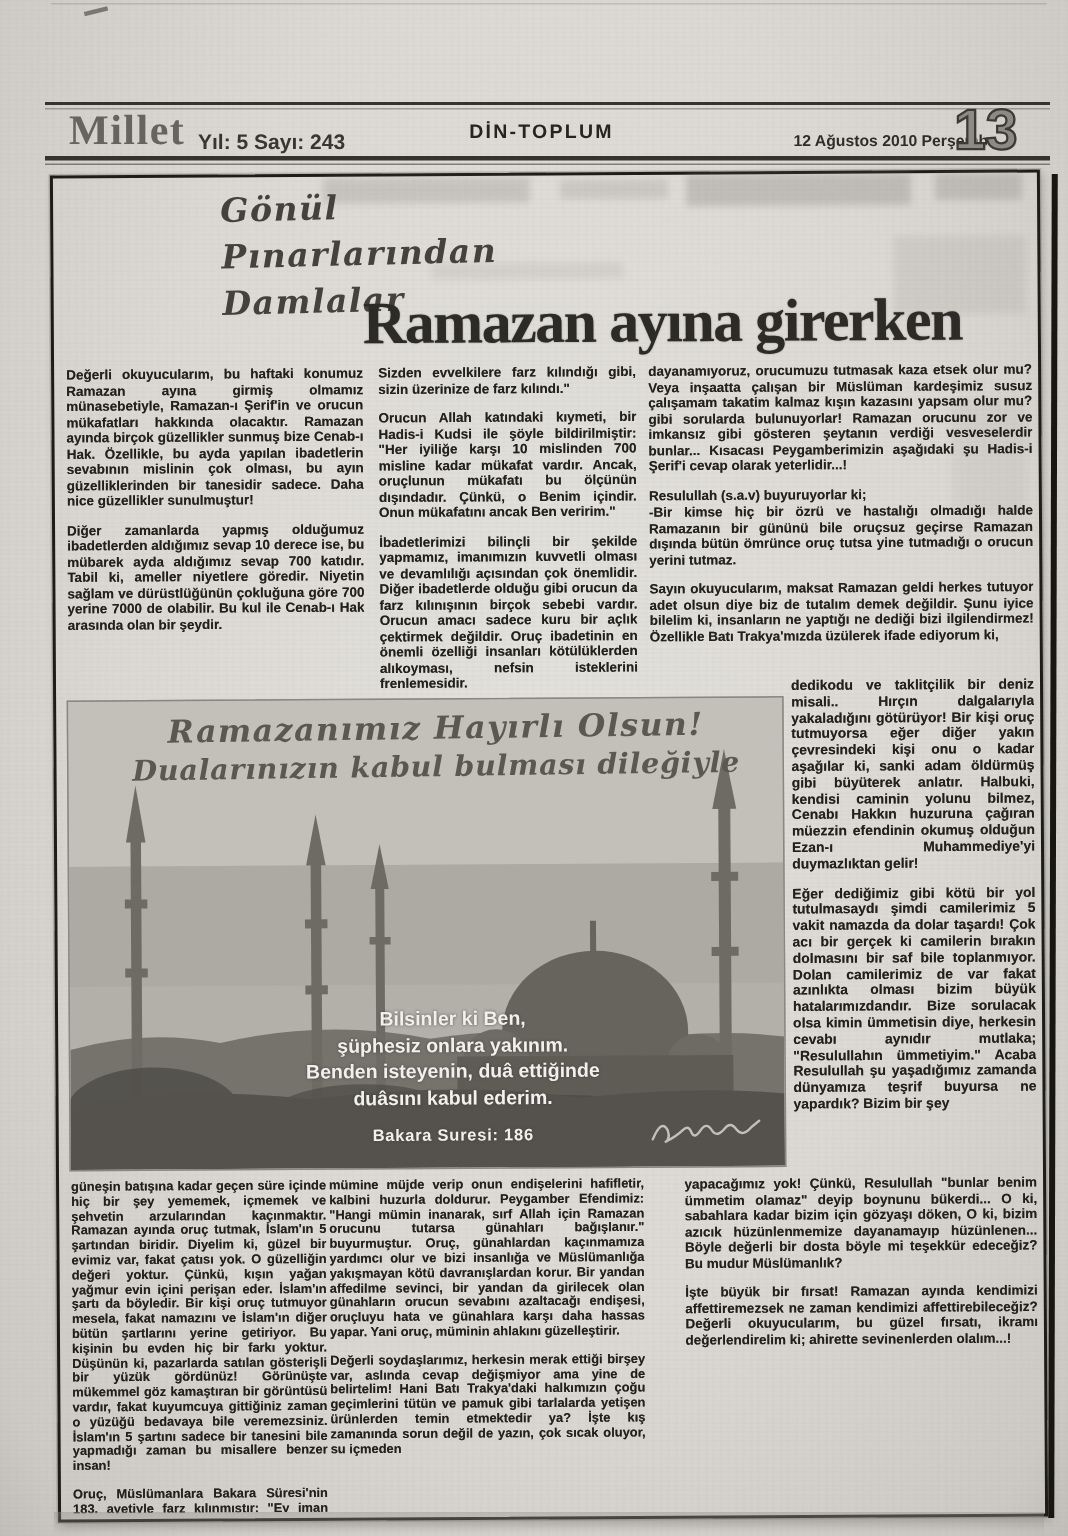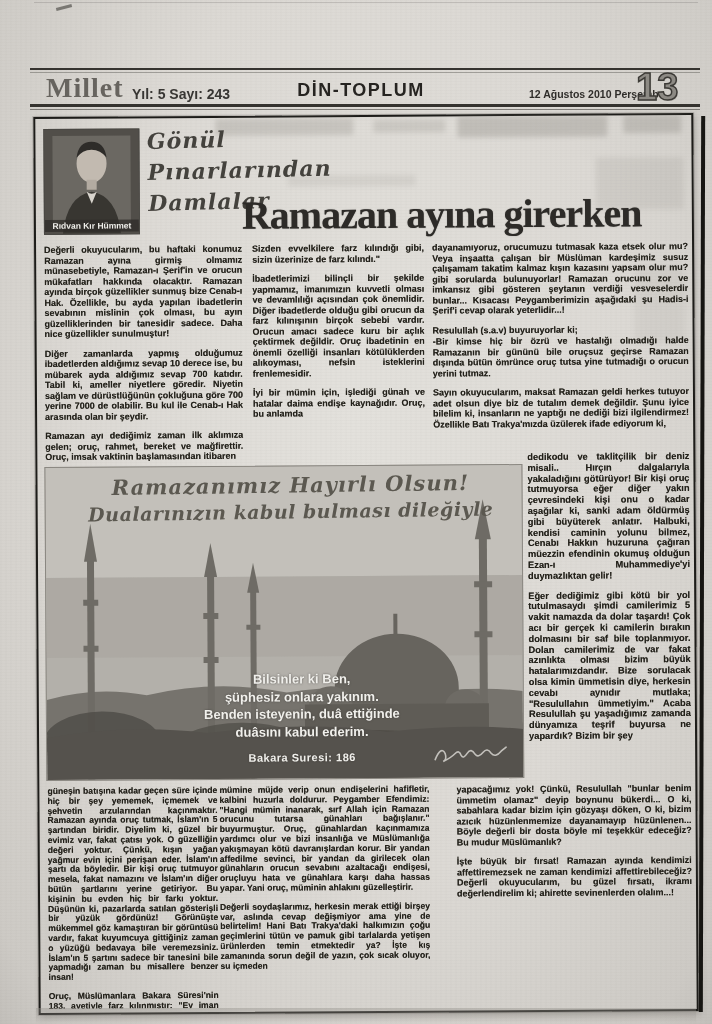--- a/index.html
+++ b/index.html
@@ -9,21 +9,21 @@
     font-family:"Liberation Sans", sans-serif;color:#201e1c;}
   .scan-noise{position:absolute;inset:0;pointer-events:none;opacity:.5;
     background:repeating-linear-gradient(0deg, rgba(120,117,112,.05) 0 1px, rgba(0,0,0,0) 1px 3px),
                repeating-linear-gradient(90deg, rgba(140,137,130,.04) 0 2px, rgba(0,0,0,0) 2px 5px);}
   
   .rule{position:absolute;background:#35332f;}
   .masthead-name{position:absolute;left:46px;top:72px;font-family:"Liberation Serif",serif;
     font-size:28px;font-weight:700;color:#67645f;letter-spacing:1px;}
   .issue{position:absolute;left:132px;top:86px;font-size:14px;font-weight:700;color:#383633;}
   .section{position:absolute;left:276px;top:80px;width:170px;text-align:center;
-    font-size:18px;font-weight:700;letter-spacing:1.5px;color:#262421;}
+    font-size:13px;font-weight:700;letter-spacing:1.5px;color:#262421;}
   .date{position:absolute;left:529px;top:88px;font-size:10.5px;font-weight:700;color:#2f2d2a;}
   .pageno{position:absolute;left:636px;top:66px;font-size:38px;font-weight:700;color:#8d8a84;
     -webkit-text-stroke:1.5px #3c3a36;text-shadow:1px 1px 0 #b9b6b0;}
   
   .frame{position:absolute;left:36px;top:115px;width:656px;height:894px;
     border:2.5px solid #1d1c19;transform:rotate(-0.35deg);transform-origin:50% 50%;
     box-shadow:0 0 0 1px rgba(90,88,82,.25), 2px 3px 6px rgba(70,68,63,.25);}
   .ghost{position:absolute;background:#807d76;filter:blur(2.5px);border-radius:2px;pointer-events:none;}
   
   .photo{position:absolute;left:8px;top:10px;width:94px;height:104px;border:1px solid #4a4844;
@@ -84,48 +84,36 @@
   <div class="frame">
 
     <div class="ghost" style="left:180px;top:1px;width:138px;height:17px;opacity:.24;"></div>
     <div class="ghost" style="left:338px;top:3px;width:72px;height:13px;opacity:.2;"></div>
     <div class="ghost" style="left:422px;top:0px;width:150px;height:21px;opacity:.3;"></div>
     <div class="ghost" style="left:588px;top:0px;width:58px;height:18px;opacity:.28;"></div>
     <div class="ghost" style="left:560px;top:42px;width:88px;height:52px;opacity:.13;"></div>
     <div class="ghost" style="left:252px;top:58px;width:128px;height:11px;opacity:.12;"></div>
     <div class="ghost" style="left:598px;top:150px;width:50px;height:78px;opacity:.08;"></div>
 
-    <div class="photo">
-      <svg width="94" height="104" viewBox="0 0 94 104">
-        <rect x="0" y="0" width="94" height="104" fill="#514e49"></rect>
-        <rect x="8" y="6" width="78" height="92" fill="#6b6862"></rect>
-        <ellipse cx="47" cy="34" rx="15" ry="19" fill="#c2bab0"></ellipse>
-        <path d="M32 28 Q34 12 47 12 Q60 12 62 28 Q56 20 47 20 Q38 20 32 28 Z" fill="#2e2c29"></path>
-        <rect x="42" y="50" width="10" height="10" fill="#b3aba1"></rect>
-        <path d="M18 104 Q22 66 47 62 Q72 66 76 104 Z" fill="#383631"></path>
-        <path d="M42 62 L47 74 L52 62 Q47 66 42 62 Z" fill="#d8d4cd"></path>
-      </svg>
-      <div class="photo-caption">Rıdvan Kır Hümmet</div>
-    </div>
 
     <div class="script-title">
       <div>Gönül</div>
       <div>Pınarlarından</div>
       <div>Damlalar</div>
     </div>
 
     <div class="headline">Ramazan ayına girerken</div>
 
     <div class="col" style="left:8px;top:126px;width:198px;height:224px;">
       <p>Değerli okuyucularım, bu haftaki konumuz Ramazan ayına girmiş olmamız münasebetiyle, Ramazan-ı Şerif'in ve orucun mükafatları hakkında olacaktır. Ramazan ayında birçok güzellikler sunmuş bize Cenab-ı Hak. Özellikle, bu ayda yapılan ibadetlerin sevabının mislinin çok olması, bu ayın güzelliklerinden bir tanesidir sadece. Daha nice güzellikler sunulmuştur!</p>
       <p>Diğer zamanlarda yapmış olduğumuz ibadetlerden aldığımız sevap 10 derece ise, bu mübarek ayda aldığımız sevap 700 katıdır. Tabil ki, ameller niyetlere göredir. Niyetin sağlam ve dürüstlüğünün çokluğuna göre 700 yerine 7000 de olabilir. Bu kul ile Cenab-ı Hak arasında olan bir şeydir.</p>
-      <p>Ramazan ayı dediğimiz zaman ilk aklımıza gelen; oruç, rahmet, bereket ve mağfirettir. Oruç, imsak vaktinin başlamasından itibaren</p>
     </div>
     <div class="col" style="left:216px;top:126px;width:172px;height:226px;">
       <p>Sizden evvelkilere farz kılındığı gibi, sizin üzerinize de farz kılındı."</p>
+      <p>Orucun Allah katındaki kıymeti, bir Hadis-i Kudsi ile şöyle bildirilmiştir: "Her iyiliğe karşı 10 mislinden 700 misline kadar mükafat vardır. Ancak, oruçlunun mükafatı bu ölçünün dışındadır. Çünkü, o Benim içindir. Onun mükafatını ancak Ben veririm."</p>
       <p>İbadetlerimizi bilinçli bir şekilde yapmamız, imanımızın kuvvetli olması ve devamlılığı açısından çok önemlidir. Diğer ibadetlerde olduğu gibi orucun da farz kılınışının birçok sebebi vardır. Orucun amacı sadece kuru bir açlık çektirmek değildir. Oruç ibadetinin en önemli özelliği insanları kötülüklerden alıkoyması, nefsin isteklerini frenlemesidir.</p>
       <p>İyi bir mümin için, işlediği günah ve hatalar daima endişe kaynağıdır. Oruç, bu anlamda</p>
     </div>
     <div class="col" style="left:396px;top:126px;width:256px;height:208px;">
       <p>dayanamıyoruz, orucumuzu tutmasak kaza etsek olur mu? Veya inşaatta çalışan bir Müslüman kardeşimiz susuz çalışamam takatim kalmaz kışın kazasını yapsam olur mu?  gibi sorularda bulunuyorlar! Ramazan orucunu zor ve imkansız gibi gösteren şeytanın verdiği vesveselerdir bunlar... Kısacası Peygamberimizin aşağıdaki şu Hadis-i Şerif'i cevap olarak yeterlidir...!</p>
       <p class="tight">Resulullah (s.a.v) buyuruyorlar ki;</p>
       <p>-Bir kimse hiç bir özrü ve hastalığı olmadığı halde Ramazanın bir gününü bile oruçsuz geçirse Ramazan dışında bütün ömrünce oruç tutsa yine tutmadığı o orucun yerini tutmaz.</p>
       <p>Sayın okuyucularım, maksat Ramazan geldi herkes tutuyor adet olsun diye biz de tutalım demek değildir. Şunu iyice bilelim ki, insanların ne yaptığı ne dediği bizi ilgilendirmez! Özellikle Batı Trakya'mızda üzülerek ifade ediyorum ki,</p>
     </div>
 

